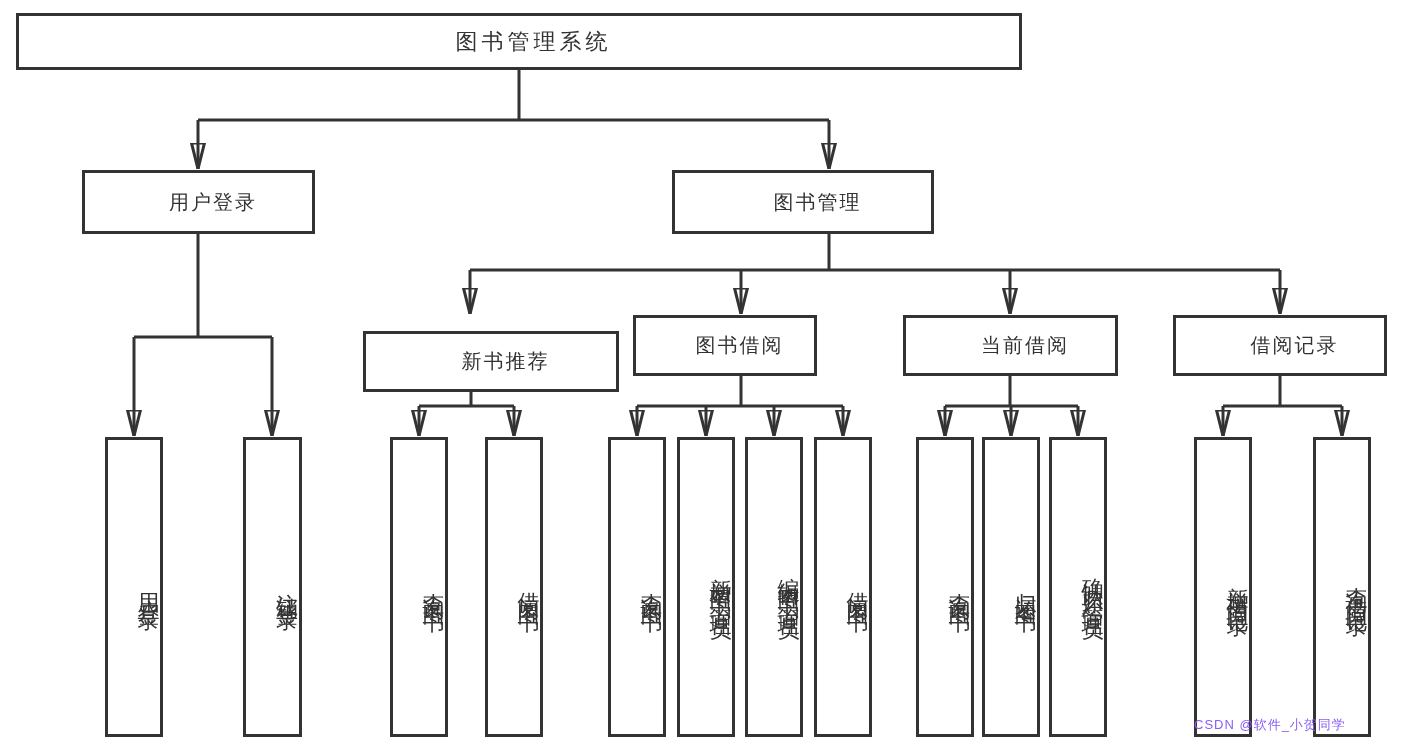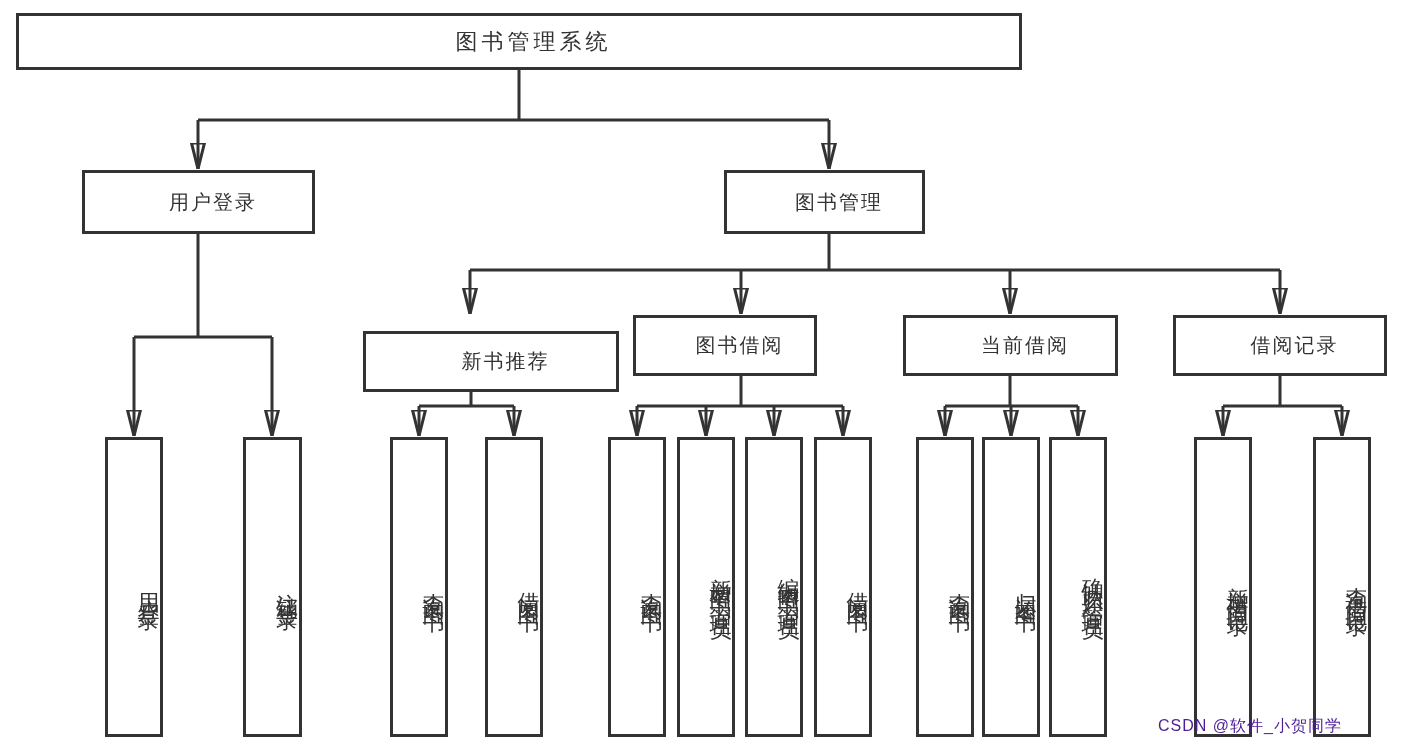--- a/index.html
+++ b/index.html
@@ -29,25 +29,25 @@
   .root-box { font-size: 22px; letter-spacing: 4px; }
   .vbox {
     writing-mode: vertical-rl;
     text-orientation: mixed;
     font-size: 22px;
     letter-spacing: 6px;
     line-height: 1;
   }
   .watermark {
     position: absolute;
-    left: 1158px;
+    left: 1194px;
     top: 716px;
-    font-size: 16px;
+    font-size: 13px;
     letter-spacing: 1px;
-    color: #4c1d95;
+    color: #8b5cf6;
     white-space: nowrap;
   }
 </style>
 </head>
 <body>
 
 <div class="canvas">
 
   <svg class="wires" viewBox="0 0 1405 747" aria-hidden="true">
     <defs>
@@ -86,21 +86,21 @@
     <line x1="1078" y1="406" x2="1078" y2="436" marker-end="url(#ah)"></line>
 
     <path d="M1280 375 V406 M1223 406 H1342"></path>
     <line x1="1223" y1="406" x2="1223" y2="436" marker-end="url(#ah)"></line>
     <line x1="1342" y1="406" x2="1342" y2="436" marker-end="url(#ah)"></line>
   </svg>
 
   <div class="box hbox root-box" style="left:16px; top:13px; width:1006px; height:57px">图书管理系统</div>
 
   <div class="box hbox" style="left:82px; top:170px; width:233px; height:64px">用户登录</div>
-  <div class="box hbox" style="left:724px; top:170px; width:201px; height:64px">图书管理</div>
+  <div class="box hbox" style="left:672px; top:170px; width:262px; height:64px">图书管理</div>
 
   <div class="box hbox" style="left:363px; top:331px; width:256px; height:61px">新书推荐</div>
   <div class="box hbox" style="left:633px; top:315px; width:184px; height:61px">图书借阅</div>
   <div class="box hbox" style="left:903px; top:315px; width:215px; height:61px">当前借阅</div>
   <div class="box hbox" style="left:1173px; top:315px; width:214px; height:61px">借阅记录</div>
 
   <div class="box vbox" style="left:105px; top:437px; width:58px; height:300px">用户登录</div>
   <div class="box vbox" style="left:243px; top:437px; width:59px; height:300px">注销登录</div>
 
   <div class="box vbox" style="left:390px; top:437px; width:58px; height:300px">查询图书</div>

